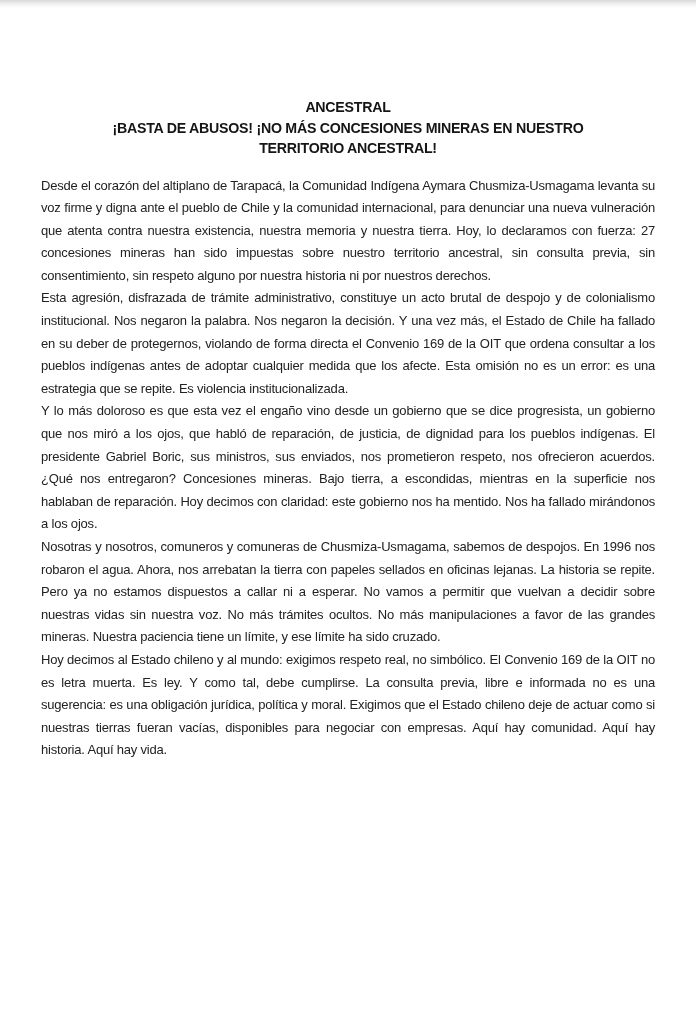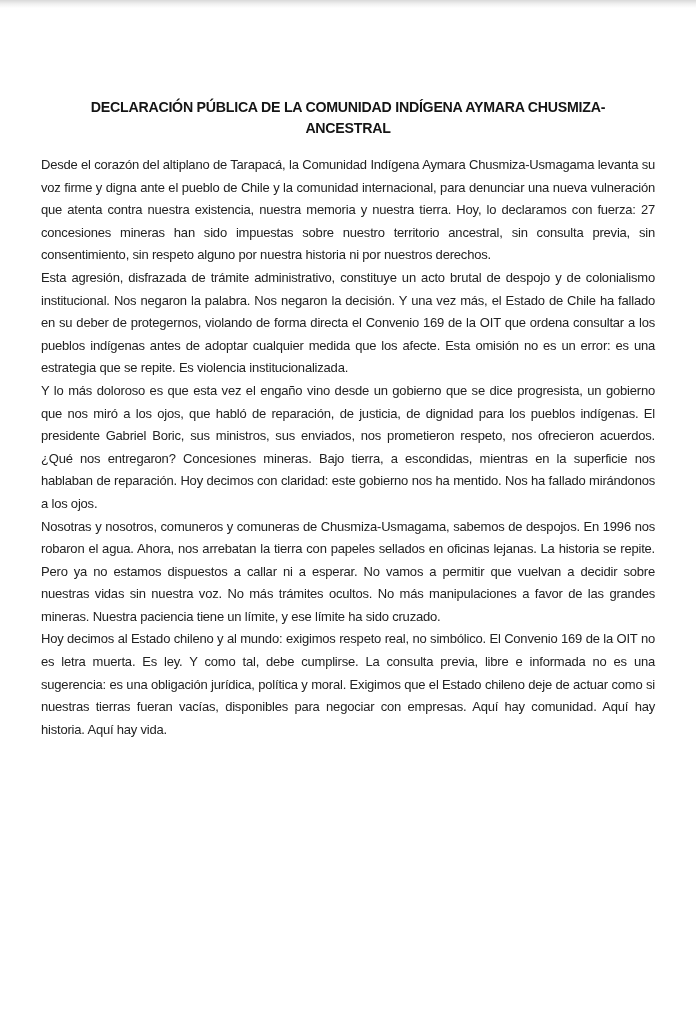--- a/index.html
+++ b/index.html
@@ -51,22 +51,23 @@
     text-align: justify;
   }
 </style>
 </head>
 <body>
 
 <div class="top-shadow"></div>
 
 <div class="page">
   <div class="title-block">
-    <span class="line">DECLARACIÓN PÚBLICA DE LA COMUNIDAD INDÍGENA AYMARA CHUSMIZA-</span>
     <span class="line">ANCESTRAL</span>
+    <span class="line">¡BASTA DE ABUSOS! ¡NO MÁS CONCESIONES MINERAS EN NUESTRO</span>
+    <span class="line">TERRITORIO ANCESTRAL!</span>
   </div>
 
   <div class="body-text">
     <p>Desde el corazón del altiplano de Tarapacá, la Comunidad Indígena Aymara Chusmiza-Usmagama levanta su voz firme y digna ante el pueblo de Chile y la comunidad internacional, para denunciar una nueva vulneración que atenta contra nuestra existencia, nuestra memoria y nuestra tierra. Hoy, lo declaramos con fuerza: 27 concesiones mineras han sido impuestas sobre nuestro territorio ancestral, sin consulta previa, sin consentimiento, sin respeto alguno por nuestra historia ni por nuestros derechos.</p>
     <p>Esta agresión, disfrazada de trámite administrativo, constituye un acto brutal de despojo y de colonialismo institucional. Nos negaron la palabra. Nos negaron la decisión. Y una vez más, el Estado de Chile ha fallado en su deber de protegernos, violando de forma directa el Convenio 169 de la OIT que ordena consultar a los pueblos indígenas antes de adoptar cualquier medida que los afecte. Esta omisión no es un error: es una estrategia que se repite. Es violencia institucionalizada.</p>
     <p>Y lo más doloroso es que esta vez el engaño vino desde un gobierno que se dice progresista, un gobierno que nos miró a los ojos, que habló de reparación, de justicia, de dignidad para los pueblos indígenas. El presidente Gabriel Boric, sus ministros, sus enviados, nos prometieron respeto, nos ofrecieron acuerdos. ¿Qué nos entregaron? Concesiones mineras. Bajo tierra, a escondidas, mientras en la superficie nos hablaban de reparación. Hoy decimos con claridad: este gobierno nos ha mentido. Nos ha fallado mirándonos a los ojos.</p>
     <p>Nosotras y nosotros, comuneros y comuneras de Chusmiza-Usmagama, sabemos de despojos. En 1996 nos robaron el agua. Ahora, nos arrebatan la tierra con papeles sellados en oficinas lejanas. La historia se repite. Pero ya no estamos dispuestos a callar ni a esperar. No vamos a permitir que vuelvan a decidir sobre nuestras vidas sin nuestra voz. No más trámites ocultos. No más manipulaciones a favor de las grandes mineras. Nuestra paciencia tiene un límite, y ese límite ha sido cruzado.</p>
     <p>Hoy decimos al Estado chileno y al mundo: exigimos respeto real, no simbólico. El Convenio 169 de la OIT no es letra muerta. Es ley. Y como tal, debe cumplirse. La consulta previa, libre e informada no es una sugerencia: es una obligación jurídica, política y moral. Exigimos que el Estado chileno deje de actuar como si nuestras tierras fueran vacías, disponibles para negociar con empresas. Aquí hay comunidad. Aquí hay historia. Aquí hay vida.</p>
   </div>
 </div>

